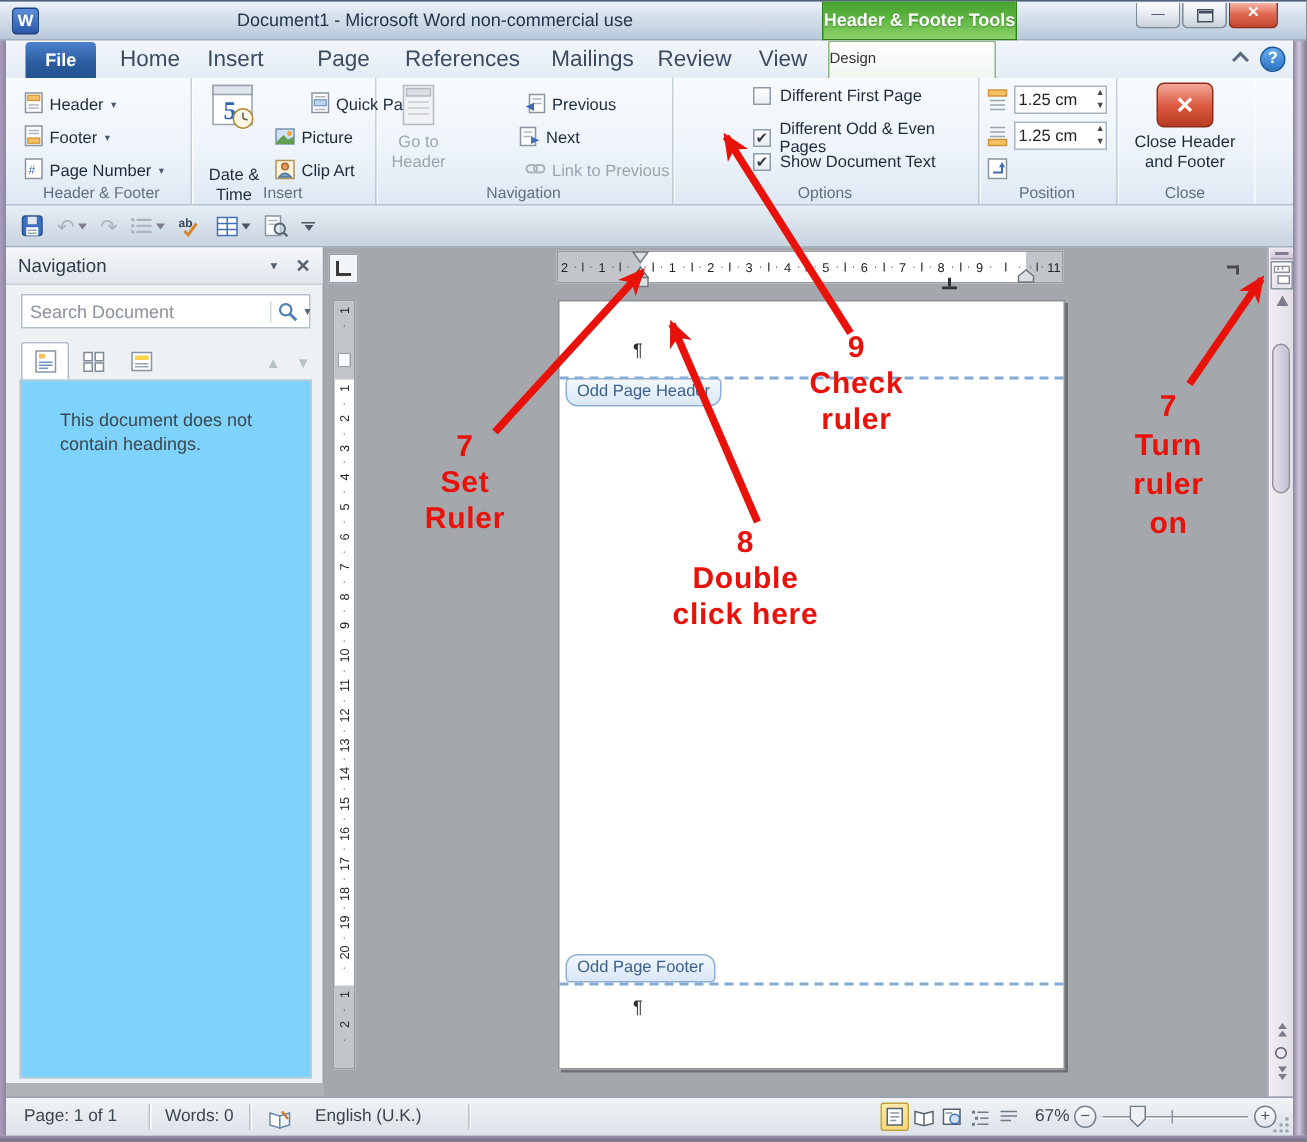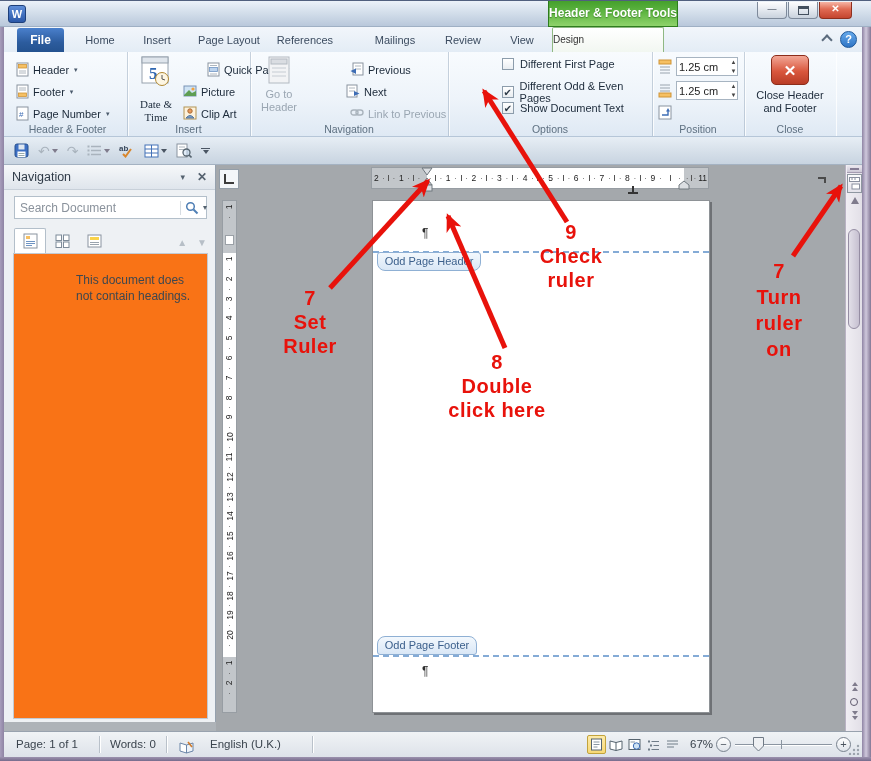--- a/index.html
+++ b/index.html
@@ -13,21 +13,21 @@
   #word-icon{position:absolute;left:8px;top:4px;width:18px;height:18px;border-radius:3px;background:linear-gradient(#5e8ed9,#2b58a8);border:1px solid #1d3f7a;color:#fff;font-weight:bold;font-size:11px;text-align:center;line-height:17px;box-sizing:border-box;}
   #title-text{position:absolute;left:80px;top:5px;width:420px;text-align:center;font-size:12px;color:#223449;}
   #ctx-group{position:absolute;left:548px;top:0;width:130px;height:26px;background:linear-gradient(#45a02c,#62b845 50%,#8fd36b);border:1px solid #2e7d1e;border-top:none;box-sizing:border-box;color:#fff;font-weight:bold;font-size:12px;text-align:center;line-height:25px;text-shadow:0 1px 1px rgba(20,80,10,.5);}
   .winbtn{position:absolute;top:1px;height:17px;border:1px solid #7e8a9b;border-top:none;border-radius:0 0 4px 4px;background:linear-gradient(#fdfdfe,#e7ebf1 45%,#c9d2dd);color:#44505e;text-align:center;font-size:9px;line-height:14px;box-sizing:border-box;}
   #btn-min{left:757px;width:30px;} #btn-max{left:788px;width:30px;}
   #btn-close{left:819px;width:33px;background:linear-gradient(#f6b5a5,#e06a53 45%,#c4452f);border-color:#8e2f1e;color:#fff;font-weight:bold;font-size:10px;}
   #max-glyph{display:inline-block;width:9px;height:7px;border:1px solid #44505e;box-shadow:inset 0 2px 0 #44505e;margin-top:4px;}
   
   #tabrow{position:absolute;left:4px;top:27px;width:858px;height:25px;background:linear-gradient(#f2f6fb,#e3ecf5);}
   #tab-file{position:absolute;left:13px;top:1px;width:47px;height:24px;background:linear-gradient(#4a80cc,#2c5c9e 60%,#24528f);border-radius:3px 3px 0 0;color:#fff;font-weight:bold;font-size:12px;text-align:center;line-height:24px;}
-  .rtab{position:absolute;top:1px;height:24px;line-height:24px;font-size:11px;color:#3c4c60;text-align:center;}
+  .rtab{position:absolute;top:1px;height:24px;line-height:24px;font-size:15px;color:#3c4c60;text-align:center;}
   #tab-design{position:absolute;left:548px;top:0;width:112px;height:25px;background:linear-gradient(#ffffff,#f2f7f1);border:1px solid #8fb883;border-bottom:none;border-radius:2px 2px 0 0;box-sizing:border-box;font-size:10px;color:#333;text-align:left;line-height:24px;}
   #ribbon-collapse{position:absolute;left:823px;top:36px;width:8px;height:8px;}
   #ribbon-collapse i{display:block;width:6px;height:6px;border-top:2px solid #5b6b7d;border-right:2px solid #5b6b7d;transform:rotate(-45deg);}
   #btn-help{position:absolute;left:840px;top:31px;width:17px;height:17px;border-radius:50%;background:linear-gradient(#66aaec,#2f74c4);border:1px solid #1d5799;box-sizing:border-box;color:#fff;font-weight:bold;font-size:11px;text-align:center;line-height:15px;}
   
   #ribbon{position:absolute;left:4px;top:52px;width:858px;height:85px;background:linear-gradient(#f8fbfe,#eef4fa 55%,#dfe9f4);border-bottom:1px solid #b6c6d8;box-sizing:border-box;}
   .group{position:absolute;top:0;height:84px;border-right:1px solid rgba(150,168,188,.5);box-shadow:1px 0 0 rgba(255,255,255,.8);}
   .grouplabel{position:absolute;bottom:1px;left:0;right:0;text-align:center;font-size:10.5px;color:#5e7081;}
   .sbtn{position:absolute;height:20px;display:flex;align-items:center;gap:4px;font-size:11px;color:#1c2a3a;white-space:nowrap;}
   .caret{font-size:7px;color:#4a5a6c;margin-left:1px;}
@@ -82,21 +82,21 @@
   
   #navpane{position:absolute;left:4px;top:165px;width:212px;height:557px;background:#eef1f4;border-right:1px solid #95a1ae;box-sizing:border-box;}
   #np-header{position:absolute;left:0;top:0;right:0;height:25px;background:linear-gradient(#f6f8fa,#dfe5ec);border-bottom:1px solid #c8d0d9;display:flex;align-items:center;padding:0 8px;box-sizing:border-box;}
   #np-title{flex:1;font-size:12.5px;color:#2f3b48;}
   #np-search{position:absolute;left:10px;top:31px;width:193px;height:23px;background:#fff;border:1px solid #b3bfca;box-sizing:border-box;display:flex;align-items:center;}
   #np-search input{flex:1;border:0;outline:none;background:transparent;font-size:12px;color:#444;padding:0 5px;font-family:"Liberation Sans",sans-serif;}
   #np-search input::placeholder{color:#8a929c;opacity:1;}
   #np-tabs{position:absolute;left:10px;top:62px;right:8px;height:27px;display:flex;align-items:flex-end;}
   .np-tab{width:32px;height:26px;display:flex;align-items:center;justify-content:center;border:1px solid transparent;box-sizing:border-box;}
   .np-tab.active{background:#fff;border-color:#b3bfca;border-bottom-color:#fff;border-radius:2px 2px 0 0;}
-  #np-body{position:absolute;left:9px;right:7px;top:88px;bottom:3px;background:#f97316;border:1px solid #c2cad3;box-sizing:border-box;padding-left:36px;}
+  #np-body{position:absolute;left:9px;right:7px;top:88px;bottom:3px;background:#7dd3fc;border:1px solid #c2cad3;box-sizing:border-box;}
   #np-body p{margin:18px 10px 0 26px;font-size:12px;color:#3e474f;line-height:16px;}
   .np-arrows{margin-left:auto;display:flex;gap:10px;align-items:center;padding-bottom:6px;color:#b7bfc7;font-size:10px;}
   
   #vscroll{position:absolute;left:845px;top:165px;width:17px;height:566px;background:linear-gradient(90deg,#f0eef3,#e2dfe7);border-left:1px solid #b9b2c3;box-sizing:border-box;}
   #split-handle{position:absolute;left:1px;top:1px;width:15px;height:6px;background:linear-gradient(#e9e6ee,#cdc8d6);border-bottom:1px solid #a59cb2;}
   #split-handle i{display:block;width:9px;height:2px;background:#847b93;margin:2px auto 0;}
   #ruler-toggle{position:absolute;left:1px;top:9px;width:15px;height:19px;background:linear-gradient(#fbfbfc,#e4e2ea);border:1px solid #8e96a0;box-sizing:border-box;display:flex;align-items:center;justify-content:center;}
   .sbarrow{position:absolute;left:0;width:17px;display:flex;justify-content:center;}
   #sthumb{position:absolute;left:2px;top:64px;width:12px;height:100px;background:linear-gradient(90deg,#e2dfe8,#c6c0d1);border:1px solid #958da3;border-radius:6px;box-sizing:border-box;}
   .dbl{position:absolute;left:0;width:17px;display:flex;flex-direction:column;align-items:center;gap:1px;}
@@ -121,20 +121,21 @@
 <body>
 
 <div id="window">
 
   <div id="frame-left"></div>
   <div id="frame-right"></div>
   <div id="frame-bottom"></div>
 
   <div id="titlebar">
     <div id="word-icon">W</div>
+    <div id="title-text">Document1  -  Microsoft Word non-commercial use</div>
     <div id="ctx-group">Header &amp; Footer Tools</div>
     <div id="btn-min" class="winbtn"><span>—</span></div>
     <div id="btn-max" class="winbtn"><span id="max-glyph"></span></div>
     <div id="btn-close" class="winbtn"><span>✕</span></div>
   </div>
 
   <div id="tabrow">
     <div id="tab-file">File</div>
     <div class="rtab" style="left:72px;width:48px;">Home</div>
     <div class="rtab" style="left:128px;width:50px;">Insert</div>
@@ -187,21 +188,21 @@
     <div class="group" style="left:123px;width:123px;">
       <div class="bigbtn" style="left:6px;top:3px;">
         <span><svg width="30" height="32">
               <rect x="1" y="2" width="26" height="26" fill="#fff" stroke="#97a2ae"></rect>
               <rect x="1" y="2" width="26" height="6" fill="#dfe5ec" stroke="#97a2ae"></rect>
               <text x="8" y="24" font-size="17" font-weight="bold" fill="#2f66b0" font-family="Liberation Serif,serif">5</text>
               <circle cx="21" cy="24" r="6.5" fill="#fdf6e3" stroke="#b08830"></circle>
               <line x1="21" y1="24" x2="21" y2="20" stroke="#555"></line>
               <line x1="21" y1="24" x2="24" y2="25" stroke="#555"></line>
             </svg></span>
-        <div style="margin-top:8px;font-family:Liberation Serif, serif;">Date &amp; Time</div>
+        <div style="margin-top:20px;">Date &amp; Time</div>
       </div>
       <div class="sbtn" style="left:56px;top:8px;padding-left:24px;">
         <span><svg width="13" height="15">
               <rect x="1" y="1" width="11" height="13" fill="#fff" stroke="#8a94a0"></rect>
               <rect x="2.5" y="5.5" width="8" height="4" fill="#bcd3ee" stroke="#6f94c2" stroke-width="0.8"></rect>
               <line x1="3" y1="3.5" x2="10" y2="3.5" stroke="#aeb6be"></line>
               <line x1="3" y1="12" x2="10" y2="12" stroke="#aeb6be"></line>
             </svg></span>
         <span>Quick Parts</span>
         <span class="caret">▾</span>

